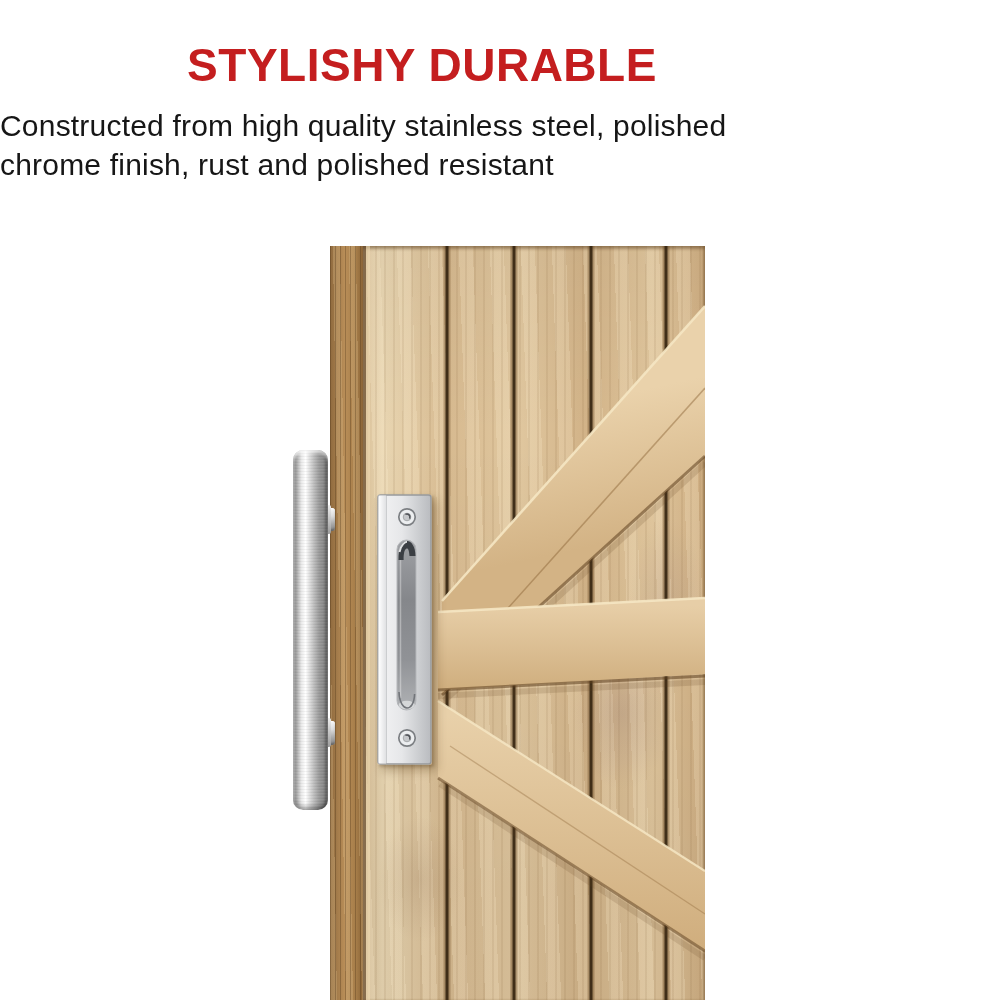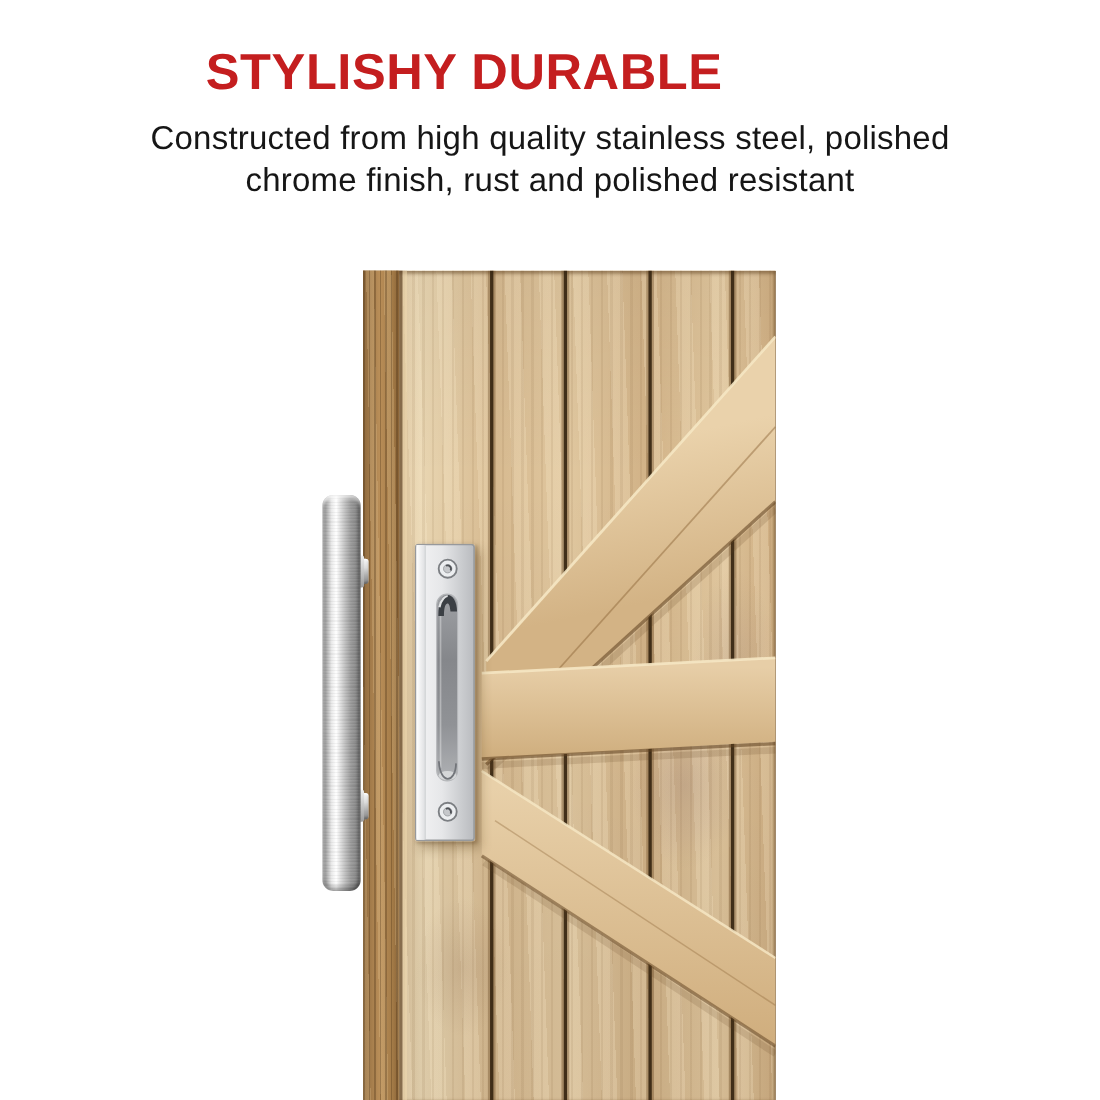--- a/index.html
+++ b/index.html
@@ -5,21 +5,21 @@
   :root{
     --accent-red:#c41e1f; --text-dark:#161616; --bg:#ffffff;
     --wood-face:#d7ba90; --wood-face-light:#e9d6b2; --wood-face-dark:#bb9769;
     --wood-edge:#a87c4e; --wood-gap:#34240f;
   }
   html,body{margin:0;padding:0;background:var(--bg);}
   .stage{position:relative;width:1000px;height:1000px;margin:0 auto;background:var(--bg);
          overflow:hidden;font-family:"Liberation Sans",sans-serif;}
   .title{position:absolute;top:42px;left:0;width:844px;text-align:center;margin:0;
          font-size:46px;line-height:1;font-weight:700;letter-spacing:.5px;color:var(--accent-red);}
-  .subtitle{position:absolute;top:106px;left:0;width:1000px;text-align:center;
+  .subtitle{position:absolute;top:106px;left:0;width:1000px;
             font-size:30px;line-height:39px;font-weight:400;letter-spacing:.2px;color:var(--text-dark);}
   
   .door{position:absolute;left:330px;top:246px;width:375px;height:754px;
     background:
       radial-gradient(ellipse 70px 110px at 78% 62%, rgba(110,80,95,.16), transparent 70%),
       radial-gradient(ellipse 55px 130px at 90% 48%, rgba(110,80,95,.13), transparent 70%),
       radial-gradient(ellipse 60px 90px at 24% 84%, rgba(120,85,60,.15), transparent 70%),
       repeating-linear-gradient(90deg, rgba(122,88,48,.10) 0 2px, rgba(0,0,0,0) 2px 9px),
       repeating-linear-gradient(88deg, rgba(255,240,210,.22) 0 14px, rgba(0,0,0,0) 14px 31px),
       linear-gradient(180deg, rgba(0,0,0,.04), rgba(0,0,0,0) 25%, rgba(0,0,0,.05) 85%),

